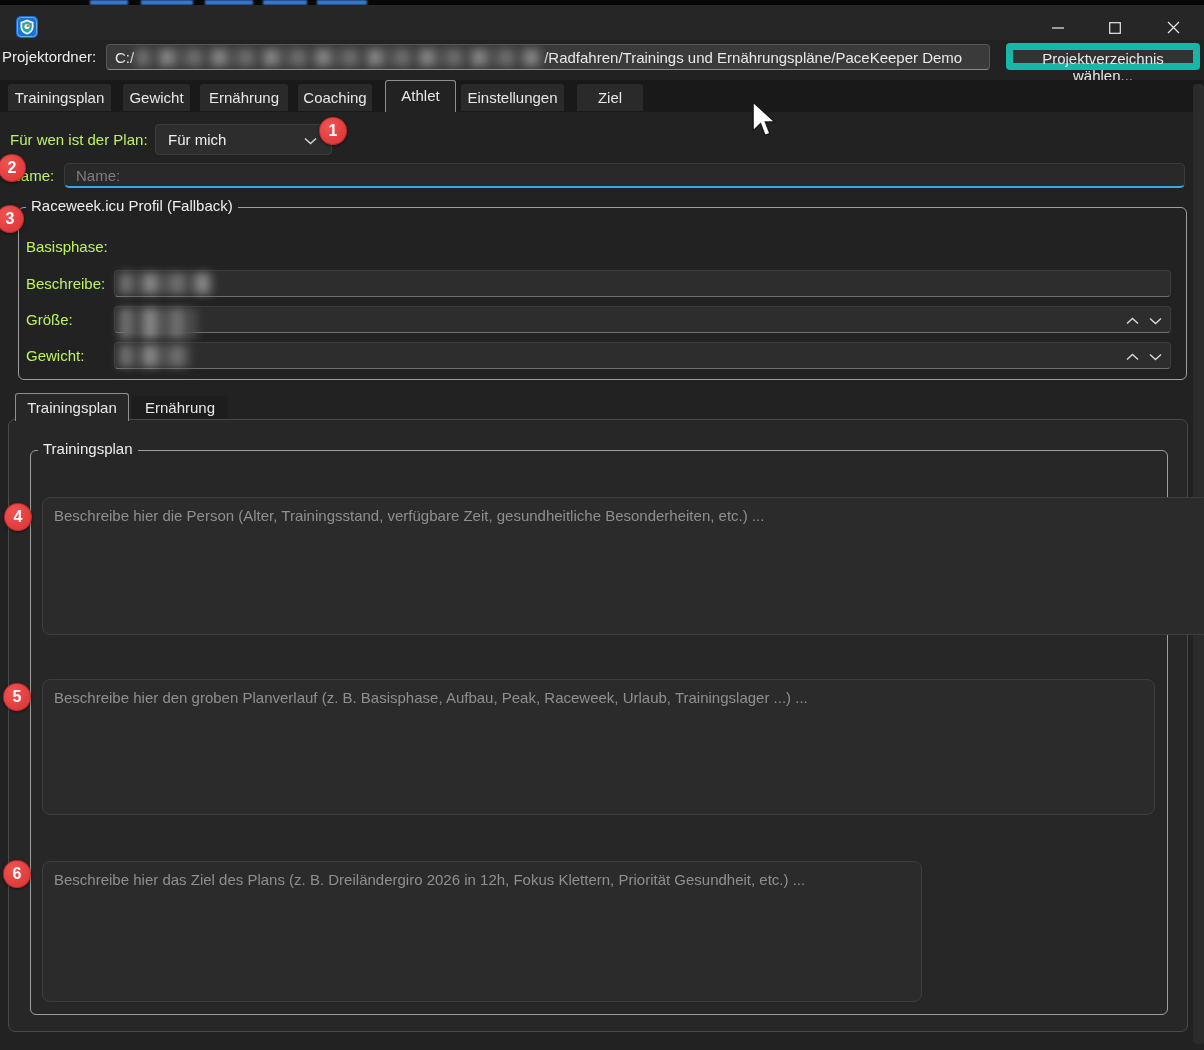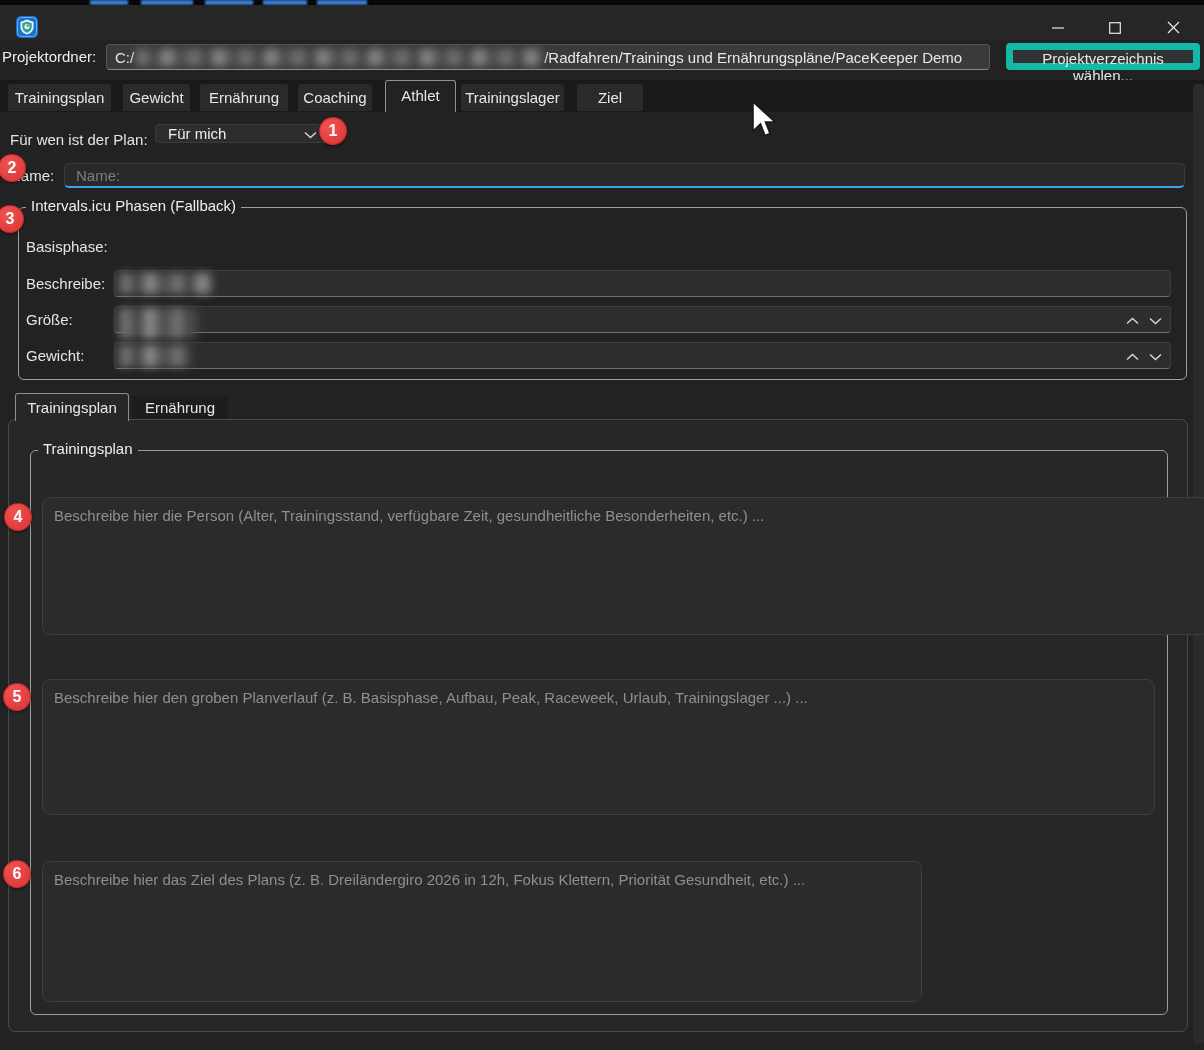--- a/index.html
+++ b/index.html
@@ -27,21 +27,21 @@
               font-family:inherit; cursor:pointer; }
 
   
   .tabstrip { position:absolute; left:0; top:80px; width:1204px; height:32px; background:#191919; }
   .tab { position:absolute; top:4px; height:27px; line-height:27px; text-align:center; background:#2a2a2a;
          color:#e8e8e8; border-radius:3px 3px 0 0; cursor:pointer; }
   .tab.sel { top:0; height:32px; line-height:30px; background:#222222;
              border:1px solid #8f8f8f; border-bottom:none; }
 
   
-  .flabel { position:absolute; color:#e5e5e5; }
+  .flabel { position:absolute; color:#bef264; }
   .combo { position:absolute; background:#2d2d2d; border:1px solid #3c3c3c; border-radius:4px;
            display:flex; align-items:center; padding:0 12px; color:#f0f0f0; cursor:pointer; }
   .combo .chev { position:absolute; right:14px; }
   .field { position:absolute; background:#2d2d2d; border:1px solid #3c3c3c; border-bottom-color:#6e6e6e;
            border-radius:4px; }
   .spins { position:absolute; right:8px; top:0; height:100%; display:flex; align-items:center; gap:10px; }
 
   .name-input { position:absolute; left:64px; top:163px; width:1121px; height:25px; background:#292929;
                 border:1px solid #3a3a3a; border-bottom:2px solid #3BA7E8; border-radius:5px;
                 color:#e8e8e8; padding:0 11px; font-size:15px; font-family:inherit; outline:none; }
@@ -126,39 +126,39 @@
     <span>/Radfahren/Trainings und Ernährungspläne/PaceKeeper Demo</span>
   </div>
   <button class="proj-btn">Projektverzeichnis wählen...</button>
 
   <div class="tabstrip">
     <div class="tab" style="left:8px;width:103px">Trainingsplan</div>
     <div class="tab" style="left:123px;width:67px">Gewicht</div>
     <div class="tab" style="left:200px;width:88px">Ernährung</div>
     <div class="tab" style="left:298px;width:74px">Coaching</div>
     <div class="tab sel" style="left:385px;width:71px">Athlet</div>
-    <div class="tab" style="left:461px;width:103px">Trainingslager</div>
+    <div class="tab" style="left:461px;width:103px">Einstellungen</div>
     <div class="tab" style="left:577px;width:66px">Ziel</div>
   </div>
 
   <span class="flabel" style="left:10px;top:124px;height:31px;line-height:31px">Für wen ist der Plan:</span>
-  <div class="combo" style="left:155px;top:124px;width:177px;height:19px">
+  <div class="combo" style="left:155px;top:124px;width:177px;height:31px">
     <span>Für mich</span>
     <span class="chev">
       <svg width="13" height="8" viewBox="0 0 13 8">
           <path d="M1 1.5 L6.5 6.5 L12 1.5" stroke="#d8d8d8" stroke-width="1.4" fill="none"></path>
         </svg>
     </span>
   </div>
 
   <span class="flabel" style="left:10px;top:163px;height:26px;line-height:26px">Name:</span>
   <input class="name-input" type="text" placeholder="Name:" style="">
 
   <div class="gbox" style="left:18px;top:207px;width:1169px;height:173px">
-    <span class="gbox-title" style="background:#222222">Intervals.icu Phasen (Fallback)</span>
+    <span class="gbox-title" style="background:#222222">Raceweek.icu Profil (Fallback)</span>
   </div>
   <span class="flabel" style="left:26px;top:233px;height:27px;line-height:27px">Basisphase:</span>
 
   <span class="flabel" style="left:26px;top:270px;height:27px;line-height:27px">Beschreibe:</span>
   <div class="field" style="left:114px;top:270px;width:1057px;height:27px"></div>
   <div class="blur" style="left:119px;top:273px;width:94px;height:21px"></div>
 
   <span class="flabel" style="left:26px;top:306px;height:27px;line-height:27px">Größe:</span>
   <div class="field" style="left:114px;top:306px;width:1057px;height:27px">
     <span class="spins">

